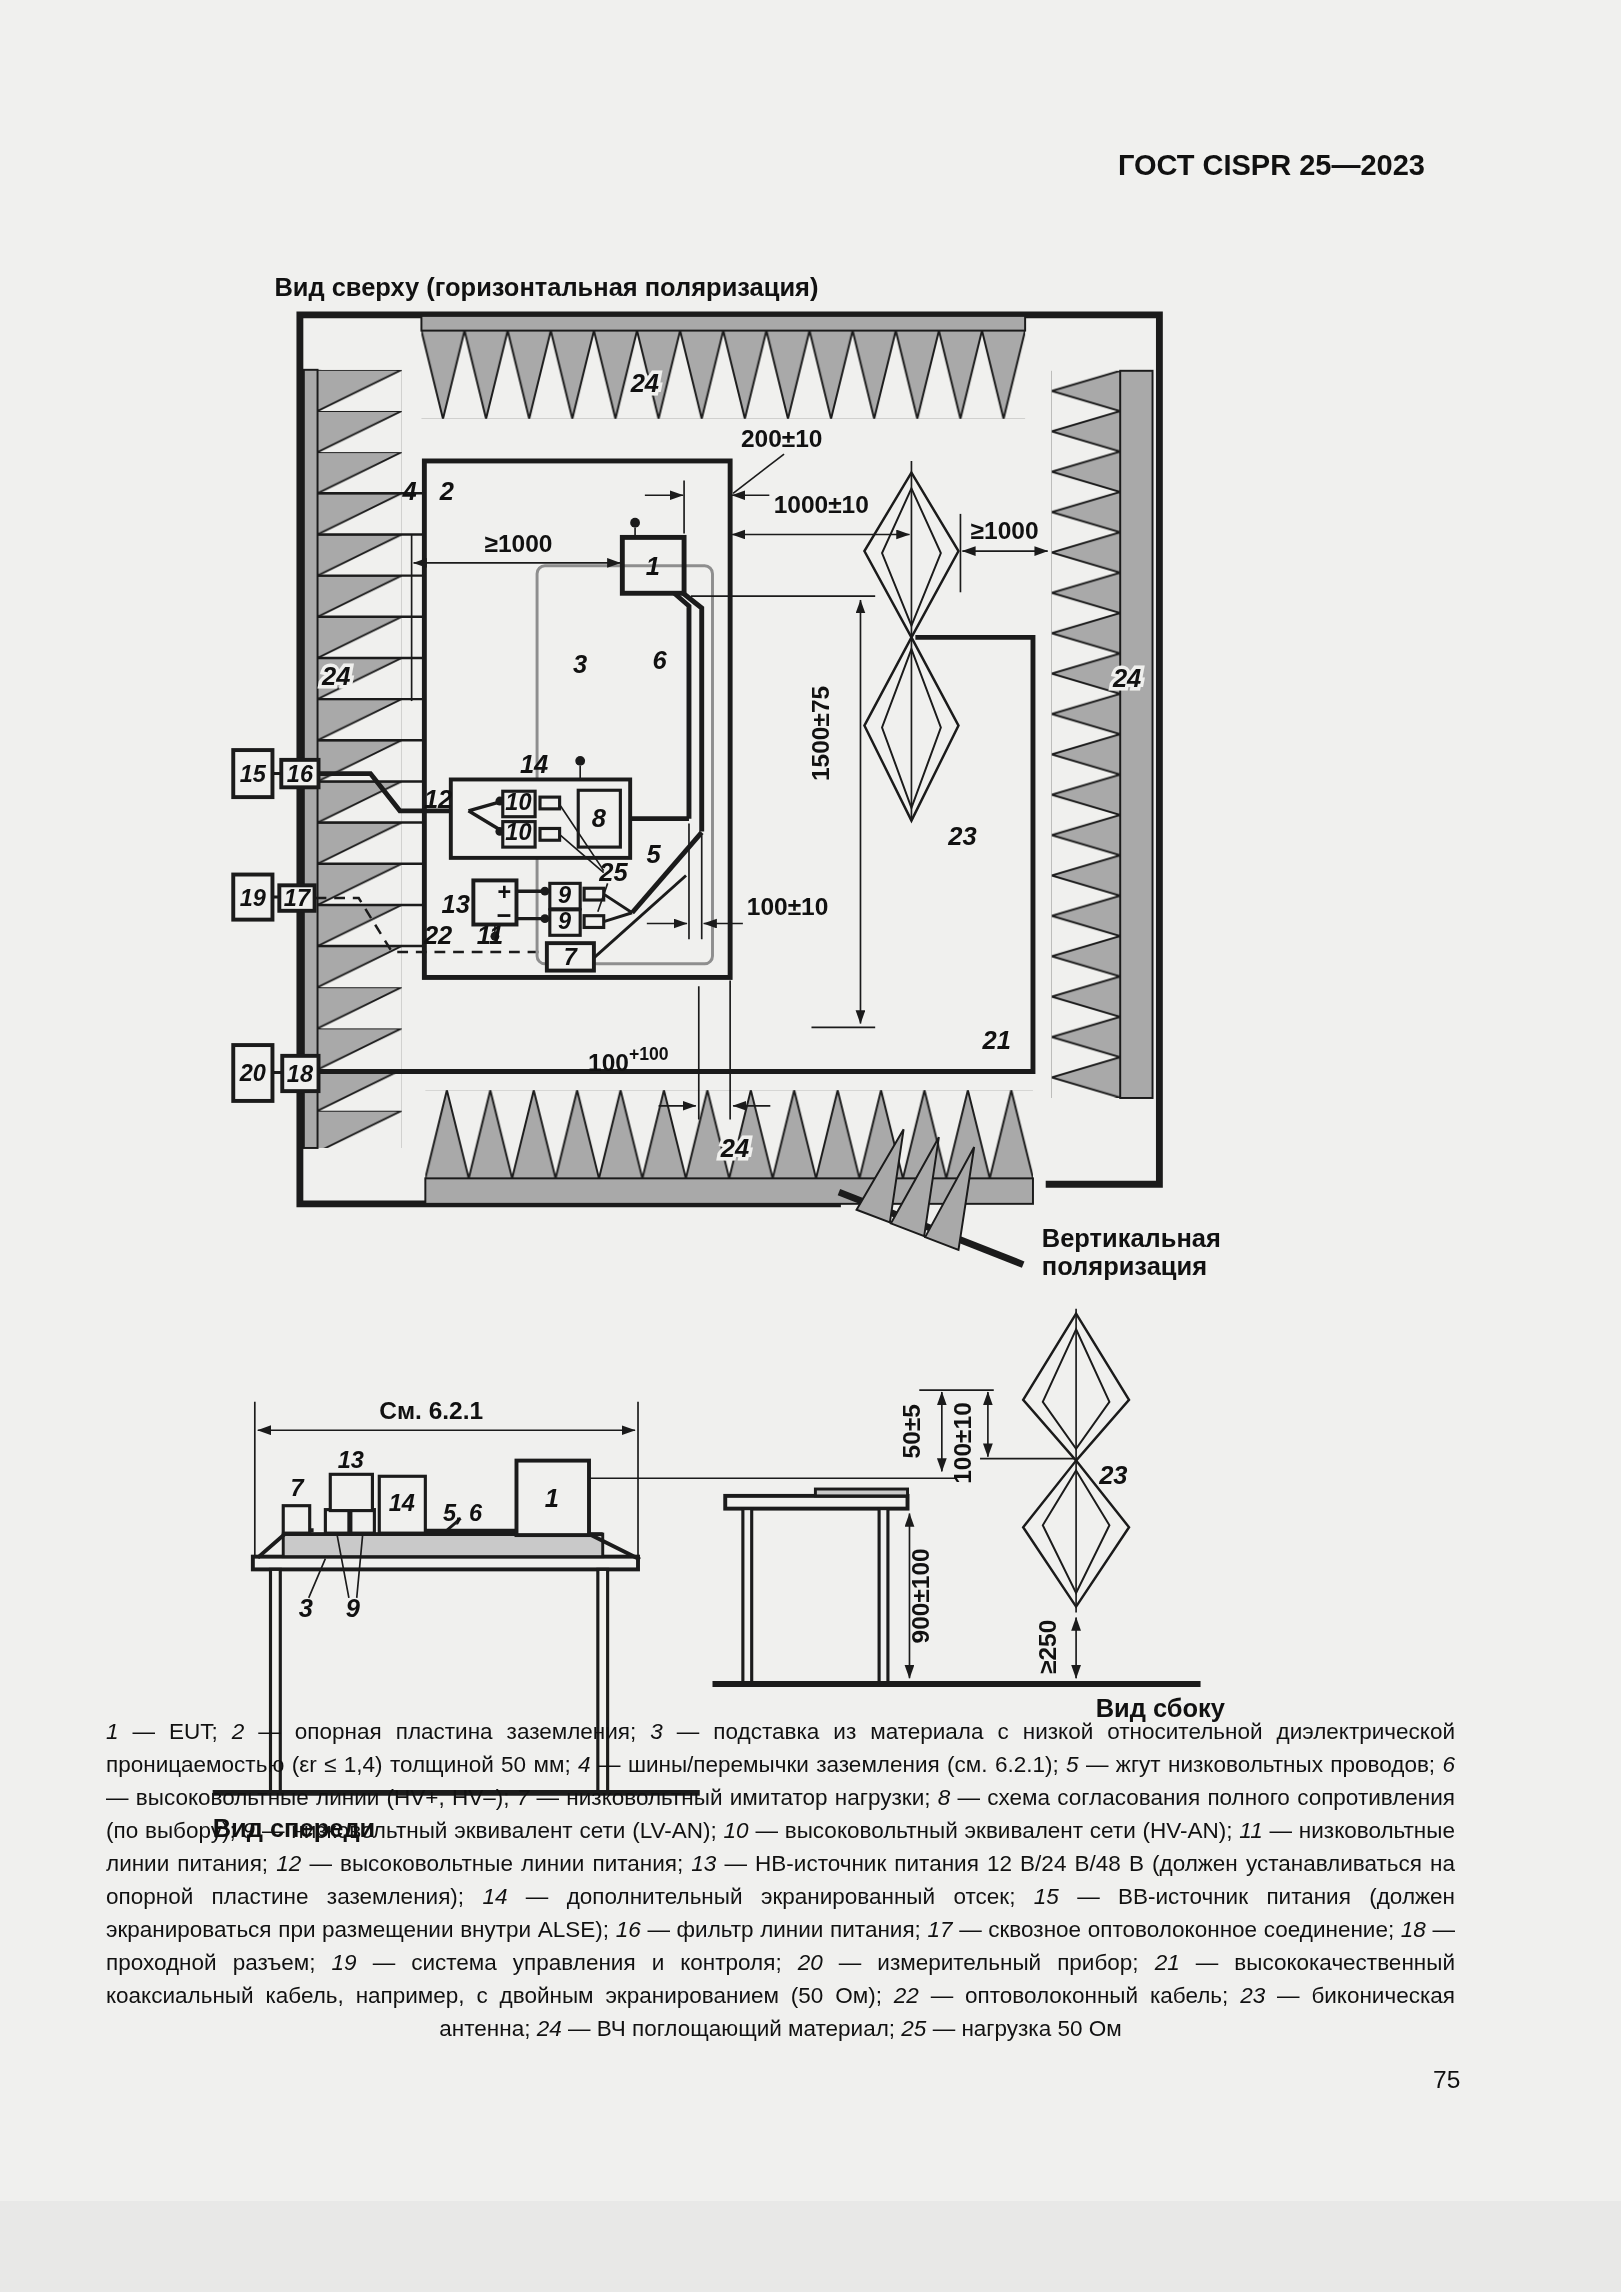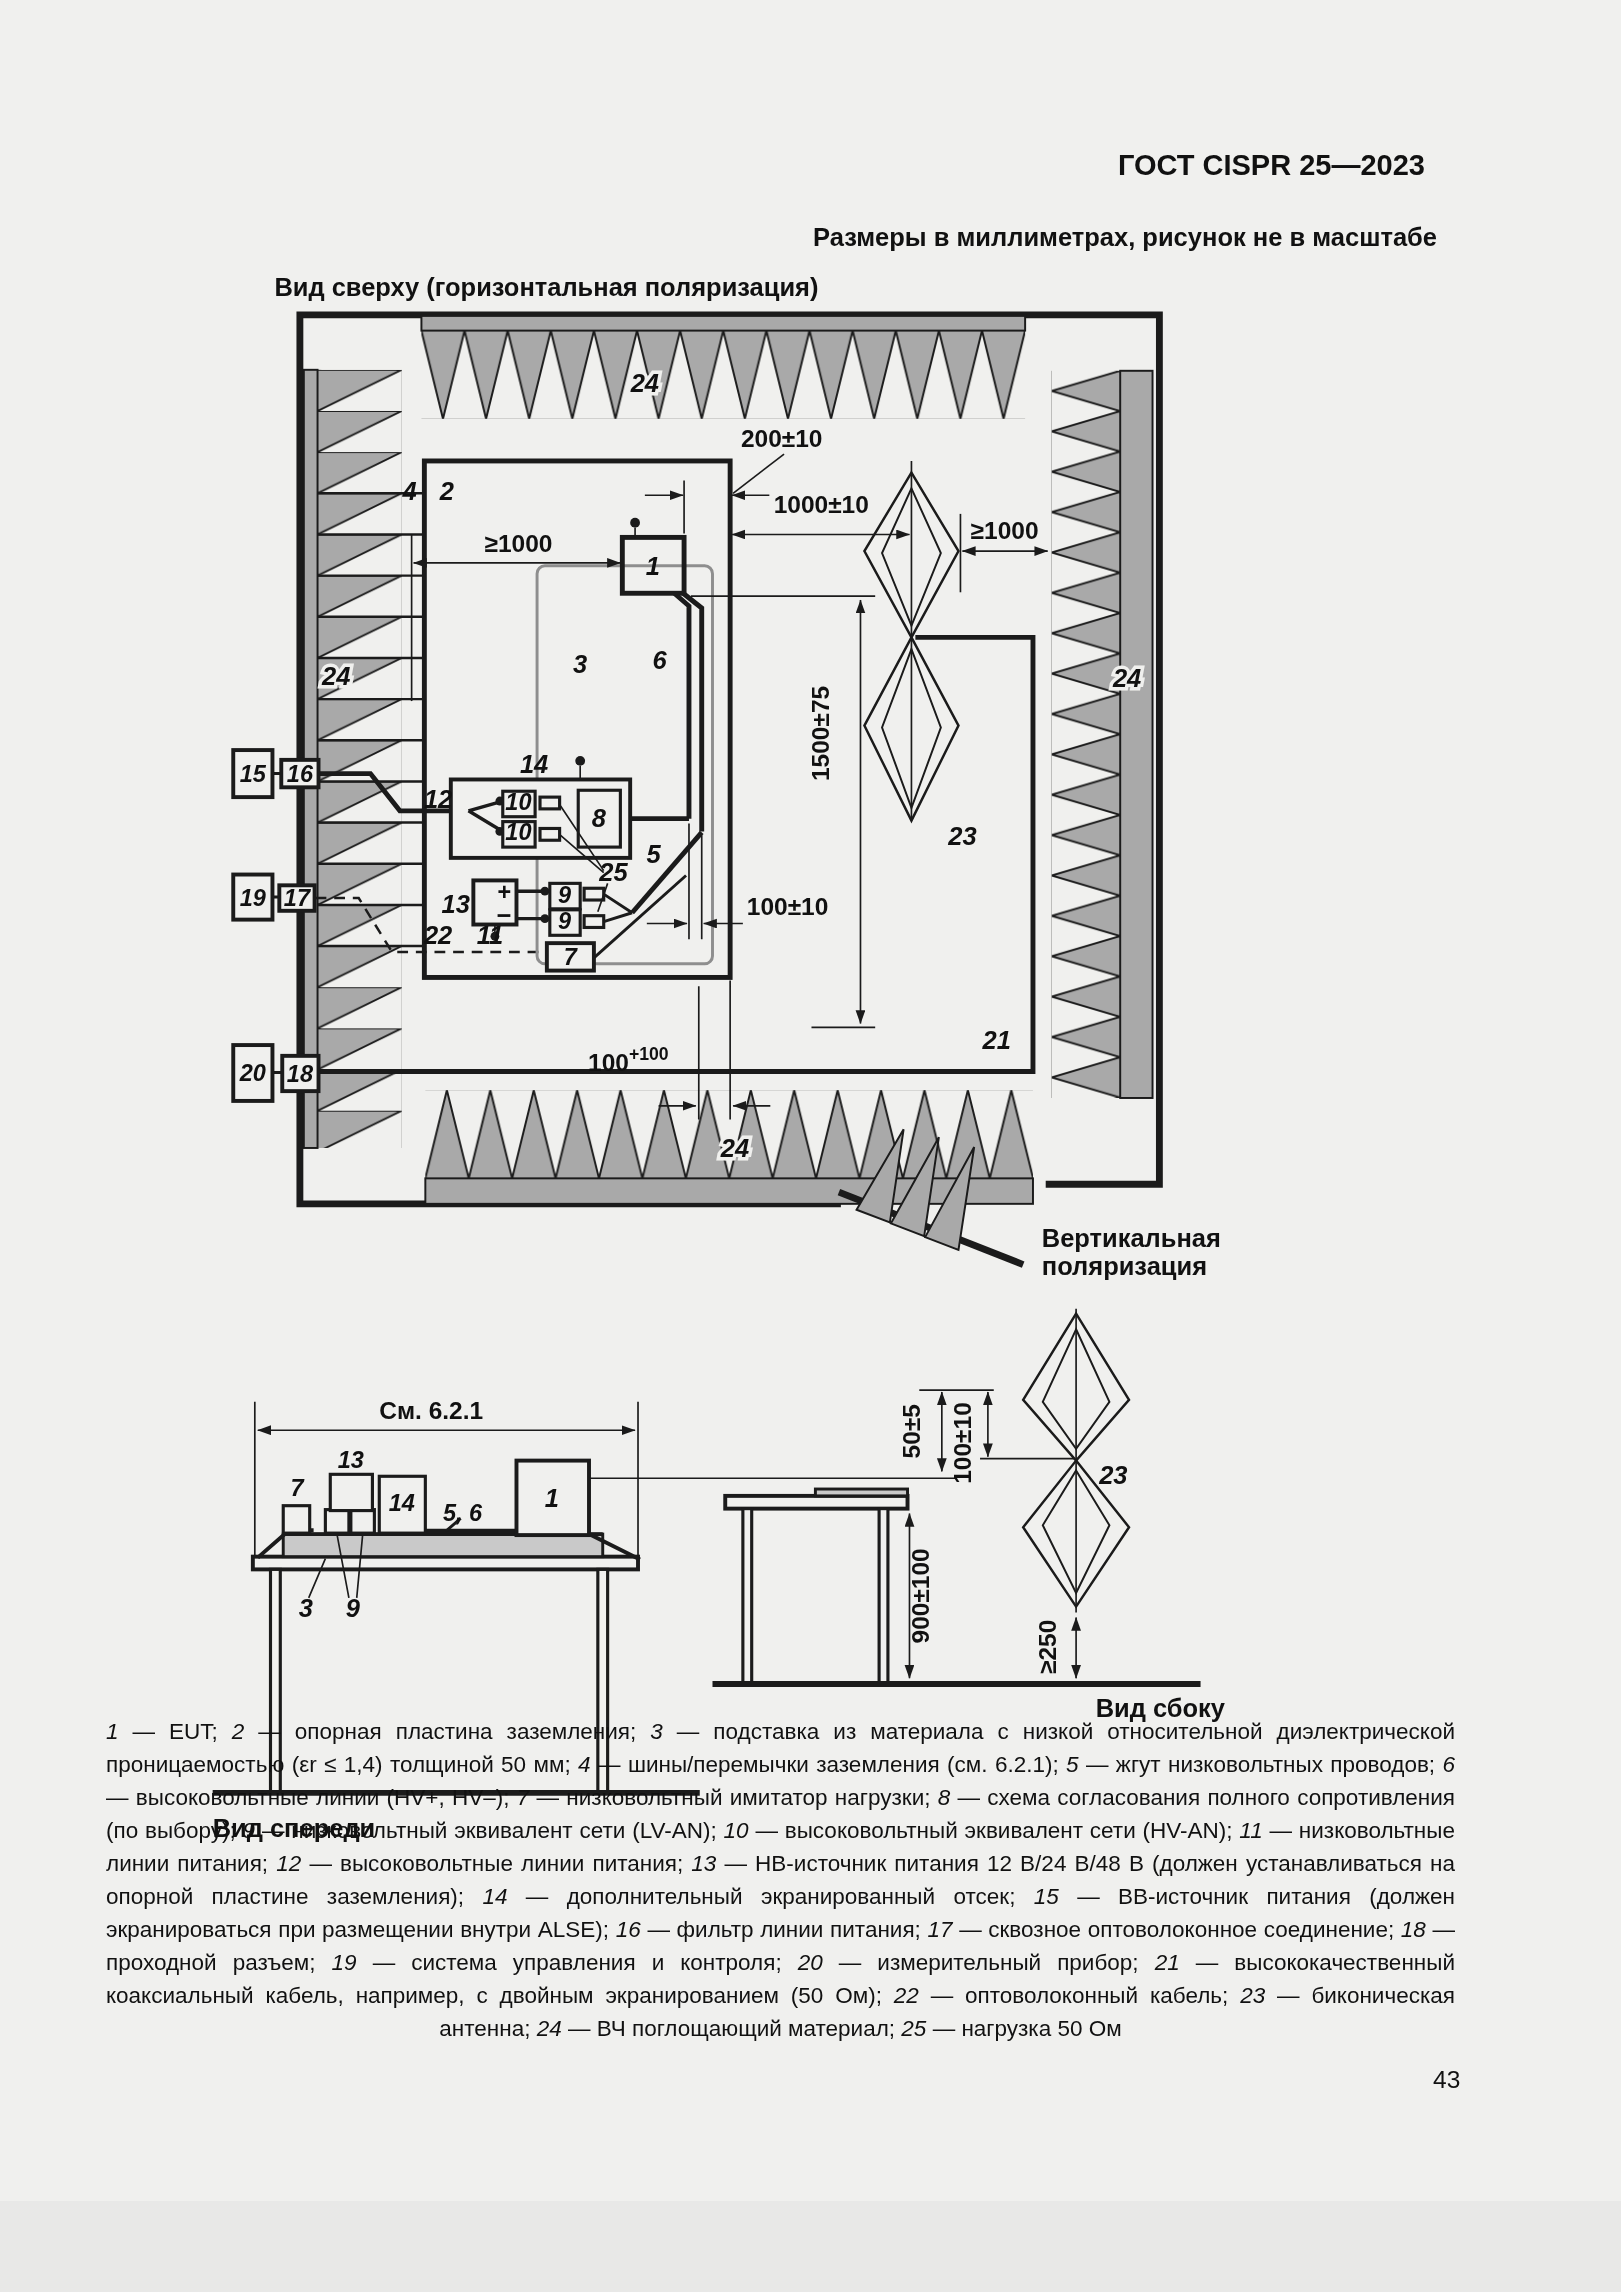--- a/index.html
+++ b/index.html
@@ -36,21 +36,20 @@
   .dimL{font:700 25px "Liberation Sans",sans-serif;text-anchor:start}
   .ttl{font:700 26px "Liberation Sans",sans-serif;text-anchor:start}
   .t24{paint-order:stroke;stroke:#f0f0ee;stroke-width:7}
 </style>
 </head>
 <body>
 
 <div class="page">
 
   <div class="hdr">ГОСТ CISPR 25—2023</div>
-  <div class="units">Размеры в миллиметрах, рисунок не в масштабе</div>
 
   <svg width="1621" height="2293" viewBox="0 0 1654 2339">
     <defs>
       <marker id="ar" markerWidth="15" markerHeight="12" refX="13.5" refY="5" orient="auto-start-reverse" markerUnits="userSpaceOnUse">
           <path d="M0,0 L14,5 L0,10 z" fill="#1b1b1b"></path>
         </marker>
       <pattern id="pTop" x="430" y="337" width="44" height="90" patternUnits="userSpaceOnUse">
         <polygon points="0,0 44,0 22,90" fill="#a9a9a9" stroke="#1b1b1b" stroke-width="2"></polygon>
         </pattern>
       <pattern id="pLeft" x="324" y="377" width="86" height="42" patternUnits="userSpaceOnUse">
@@ -300,15 +299,15 @@
       <text class="lbl" x="1136" y="1514">23</text>
       <text class="ttl" x="1118" y="1752">Вид сбоку</text>
     </g>
   </svg>
 
   <div class="legend"><i>1</i> — EUT; <i>2</i> — опорная пластина заземления; <i>3</i> — подставка из материала с низкой относительной диэлектрической проницаемостью (εr ≤ 1,4) толщиной 50 мм; <i>4</i> — шины/перемычки заземления (см. 6.2.1); <i>5</i> — жгут низковольтных проводов; <i>6</i> — высоковольтные линии (HV+, HV–); <i>7</i> — низковольтный имитатор нагрузки; <i>8</i> — схема согласования полного сопротивления (по выбору); <i>9</i> — низковольтный эквивалент сети (LV-AN); <i>10</i> — высоковольтный эквивалент сети (HV-AN); <i>11</i> — низковольтные линии питания; <i>12</i> — высоковольтные линии питания; <i>13</i> — НВ-источник питания 12 В/24 В/48 В (должен устанавливаться на опорной пластине заземления); <i>14</i> — дополнительный экранированный отсек; <i>15</i> — ВВ-источник питания (должен экранироваться при размещении внутри ALSE); <i>16</i> — фильтр линии питания; <i>17</i> — сквозное оптоволоконное соединение; <i>18</i> — проходной разъем; <i>19</i> — система управления и контроля; <i>20</i> — измерительный прибор; <i>21</i> — высококачественный коаксиальный кабель, например, с двойным экранированием (50 Ом); <i>22</i> — оптоволоконный кабель; <i>23</i> — биконическая антенна; <i>24</i> — ВЧ поглощающий материал; <i>25</i> — нагрузка 50 Ом</div>
 
   <div class="caption">
   </div>
 
-  <div class="pagenum">43</div>
+  <div class="pagenum">75</div>
 </div>
 
 
 </body></html>

